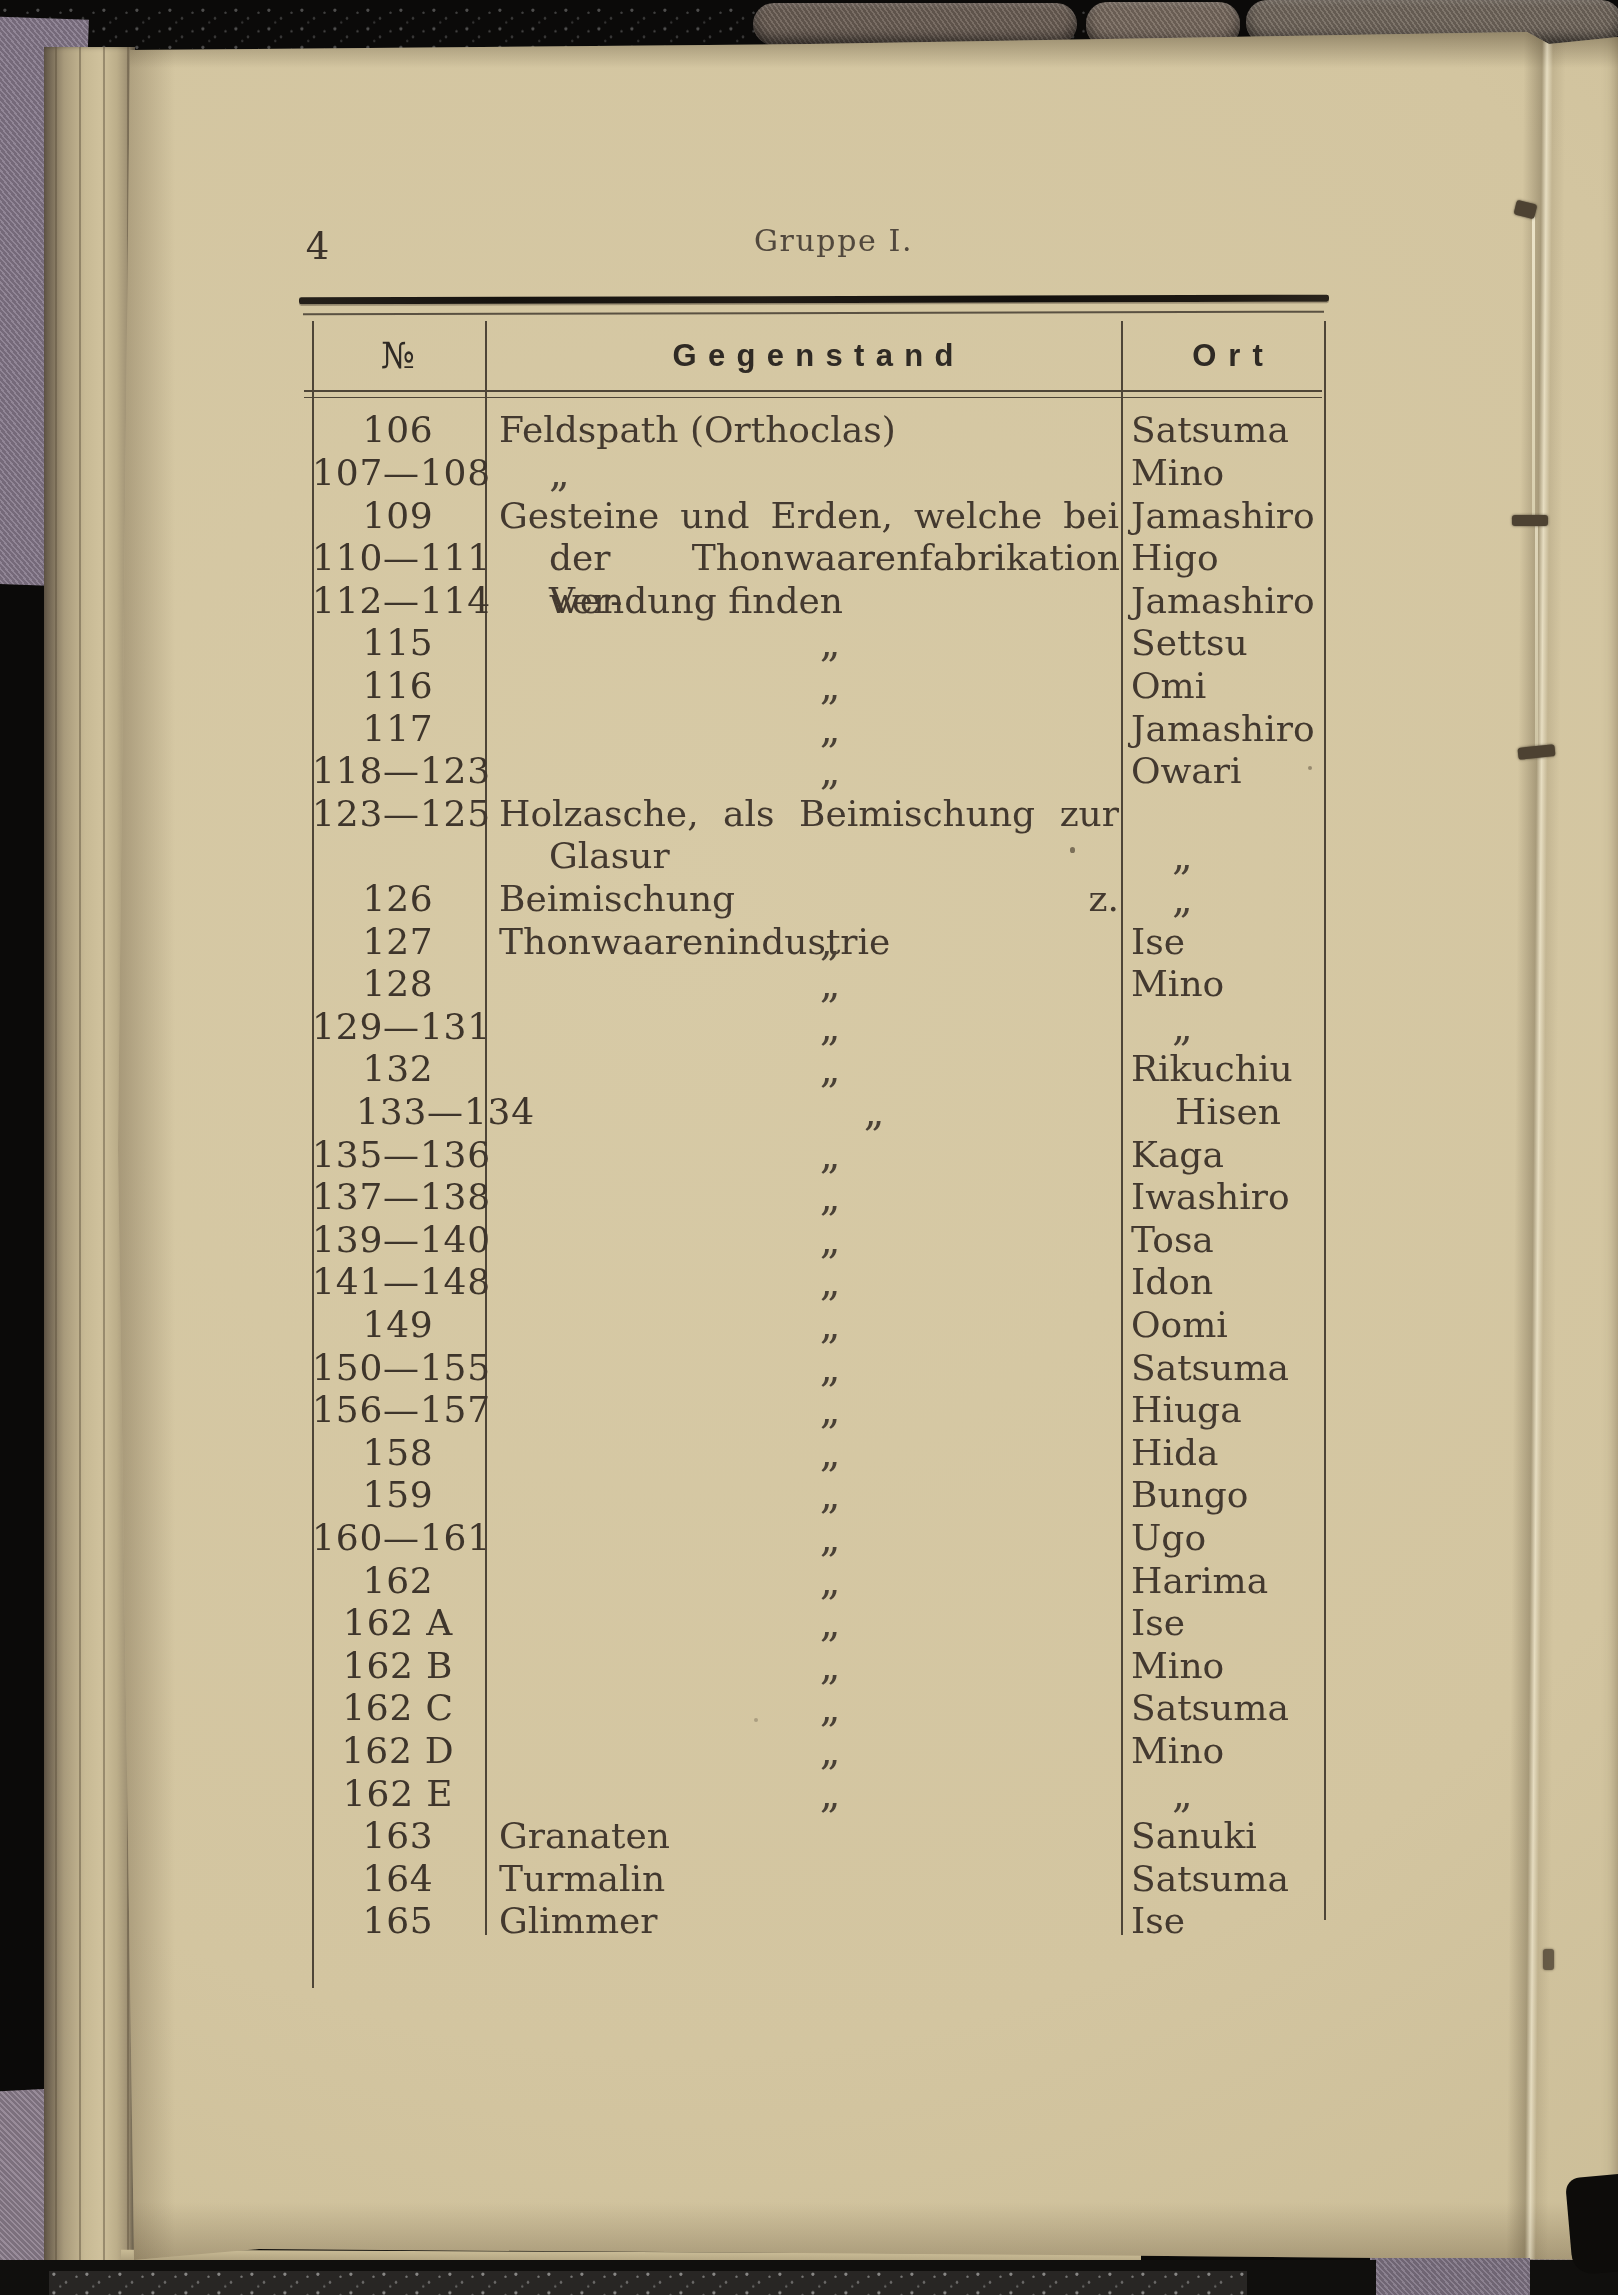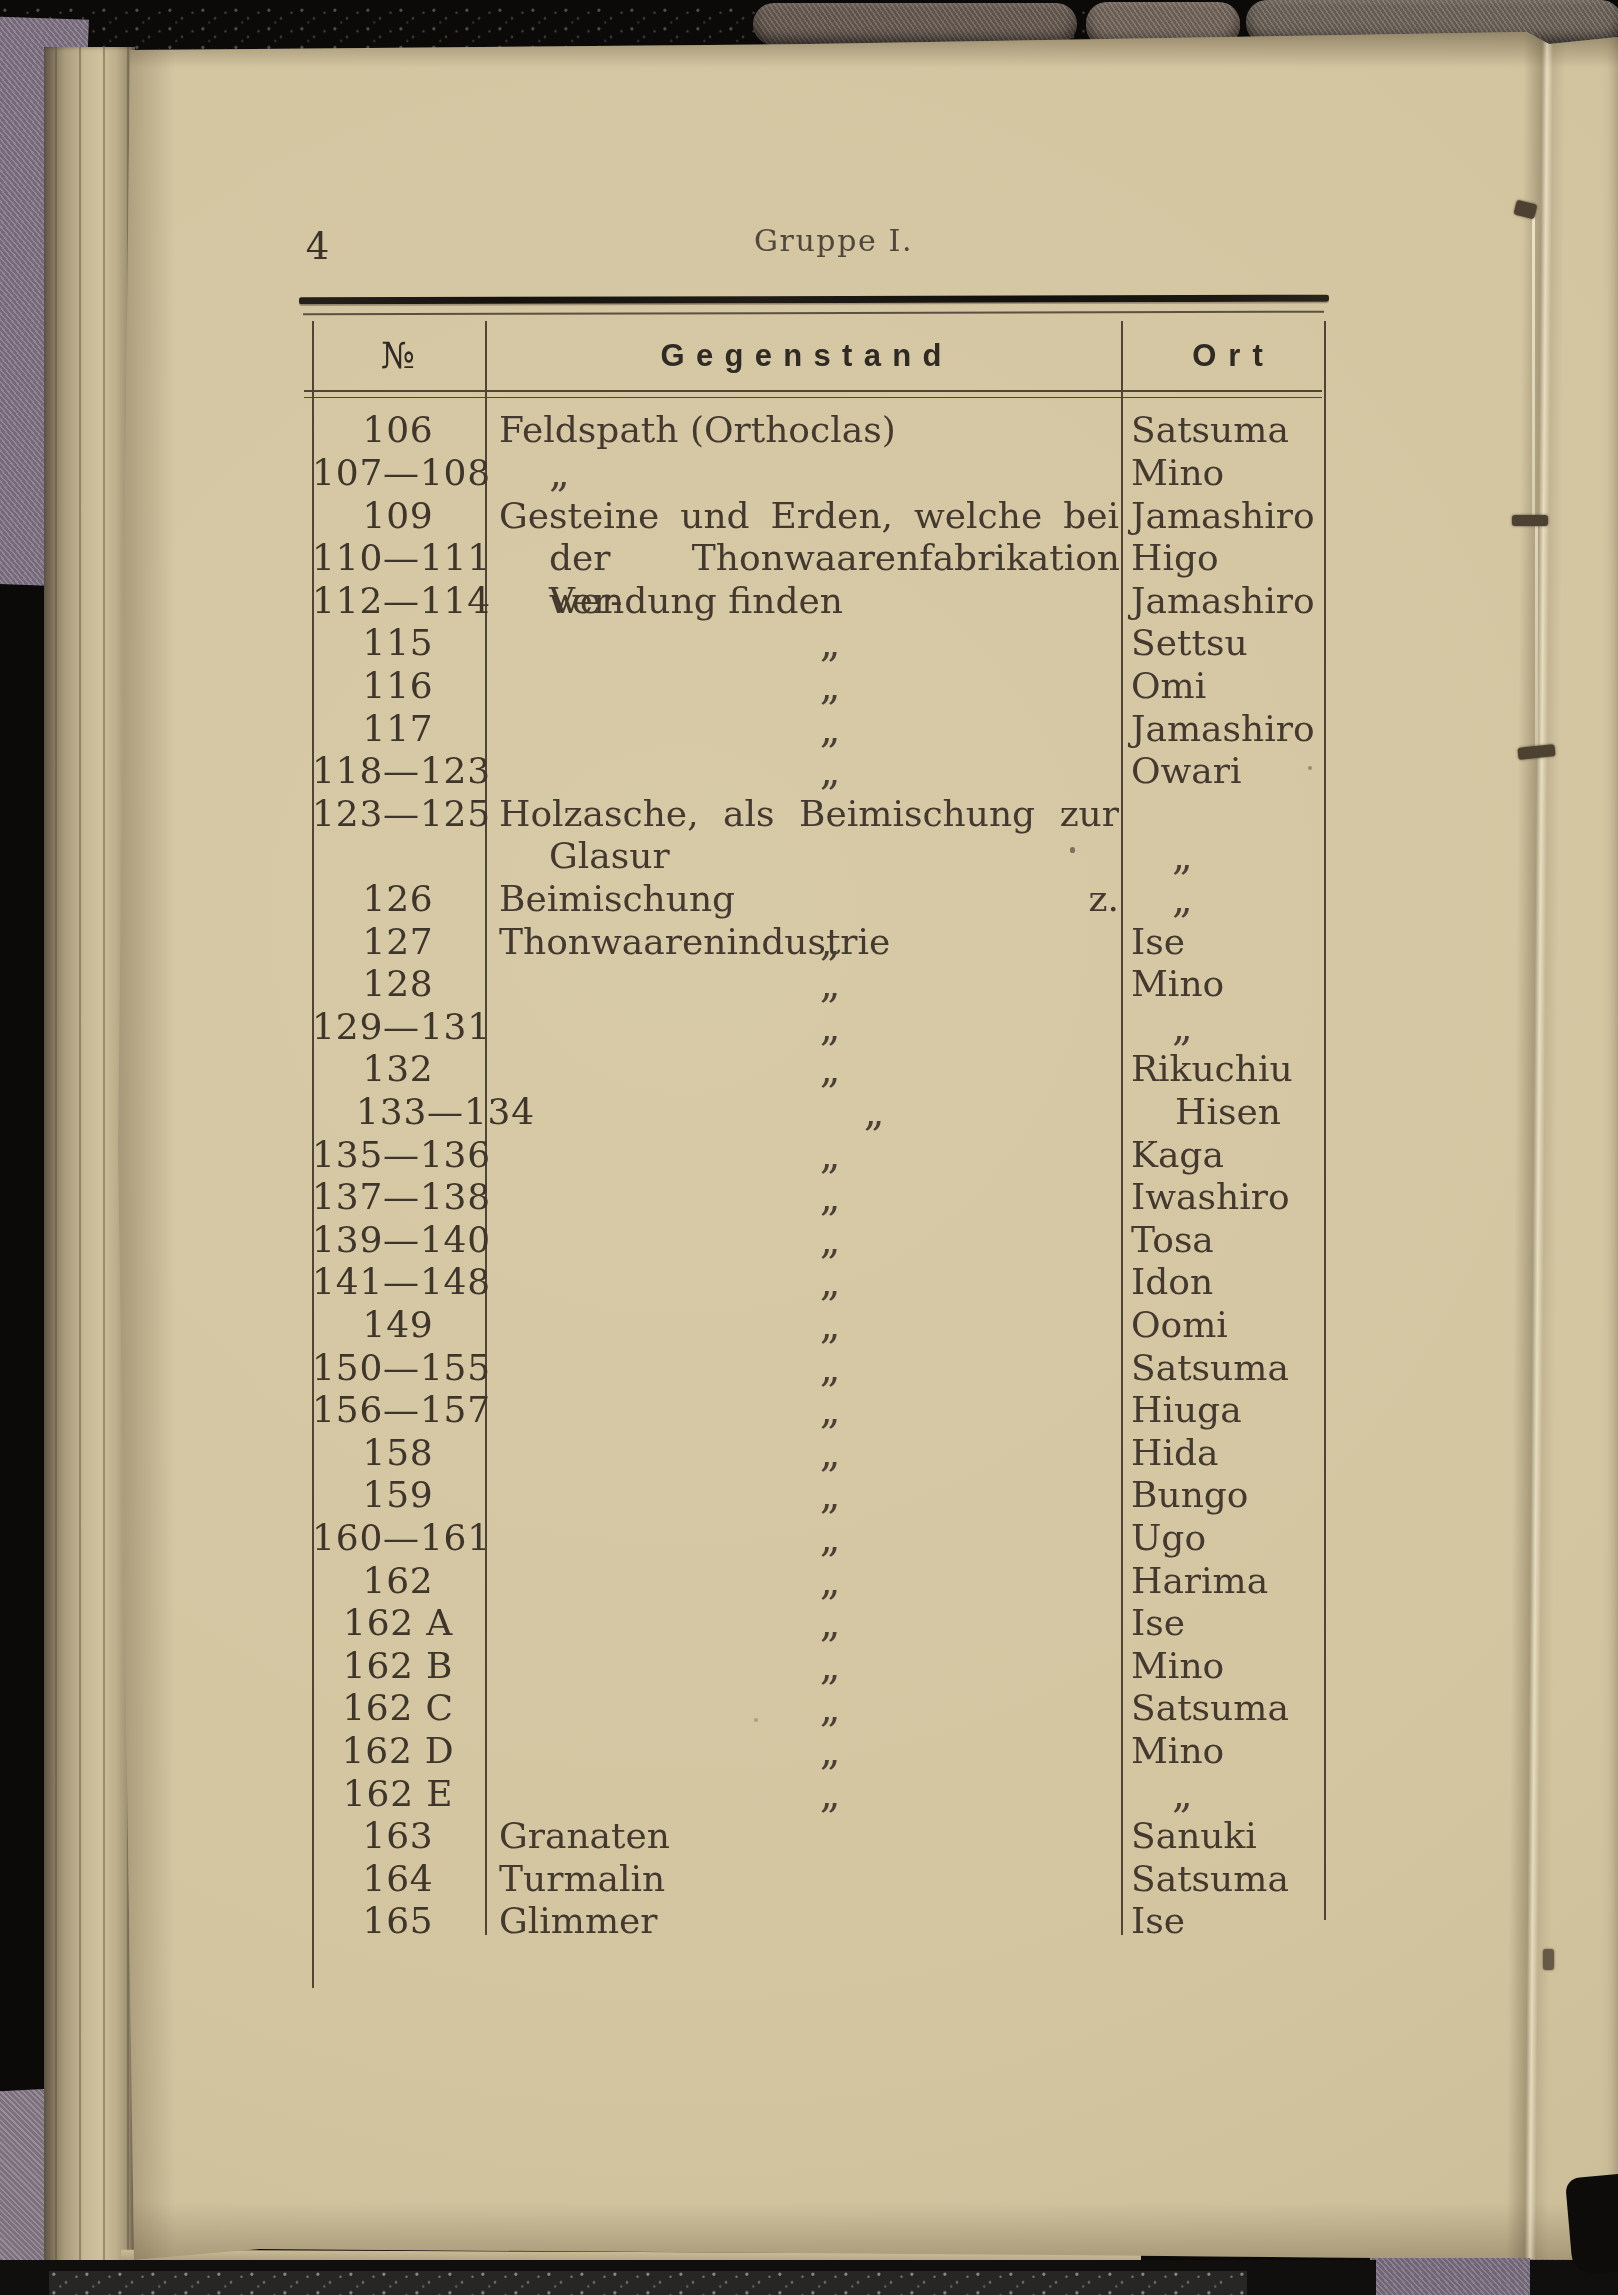--- a/index.html
+++ b/index.html
@@ -61,21 +61,21 @@
   .rule{position:absolute;background:#4e4537;}
   .rule-thick{left:299px;top:296px;width:1030px;height:7.3px;background:
       linear-gradient(to right,#25201a,#15120e 20%,#201b15 45%,#120f0c 70%,#1d1812 90%,#2a241c);
       border-radius:2.4px;transform:rotate(-.15deg);box-shadow:0 1.6px 0 rgba(60,50,36,.35);}
   .rule-thin{left:303px;top:312px;width:1021px;height:1.6px;background:#5a5142;transform:rotate(-.15deg);}
   .v{width:2.4px;}
   .h{height:1.6px;}
 
   .hdr{position:absolute;top:330px;height:52px;line-height:52px;color:#2f2a24;text-align:center;}
   .hdr-no{left:312px;width:172px;font-size:36px;font-family:"DejaVu Serif",serif;}
-  .hdr-g{left:473px;width:656px;font-family:"Liberation Sans",sans-serif;font-weight:700;
+  .hdr-g{left:485px;width:656px;font-family:"Liberation Sans",sans-serif;font-weight:700;
          font-size:31px;letter-spacing:11.3px;text-indent:11.3px;}
   .hdr-ort{left:1121px;width:213px;font-family:"Liberation Sans",sans-serif;font-weight:700;
          font-size:31px;letter-spacing:12px;text-indent:12px;}
 
   .row{position:absolute;left:0;width:1554px;height:43px;}
   .cell{position:absolute;height:43px;line-height:43px;font-size:36px;color:#43392f;white-space:nowrap;}
   .no{left:312px;width:172px;text-align:center;letter-spacing:0.8px;color:#3e352b;}
   .g-left{left:499px;}
   .g-indent{left:549px;}
   .g-justify{left:499px;width:620px;white-space:normal;text-align:justify;text-align-last:justify;}

